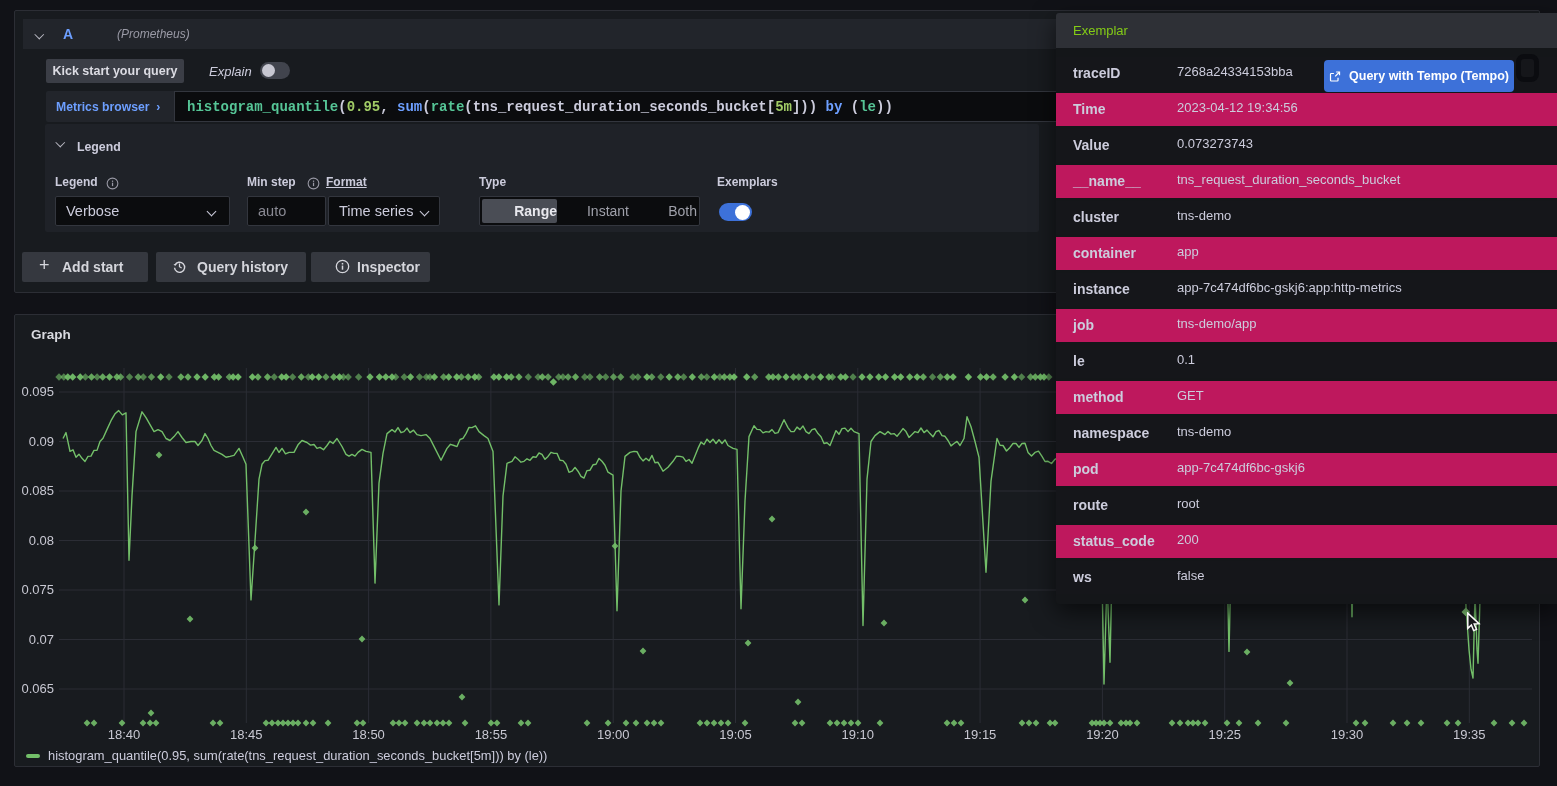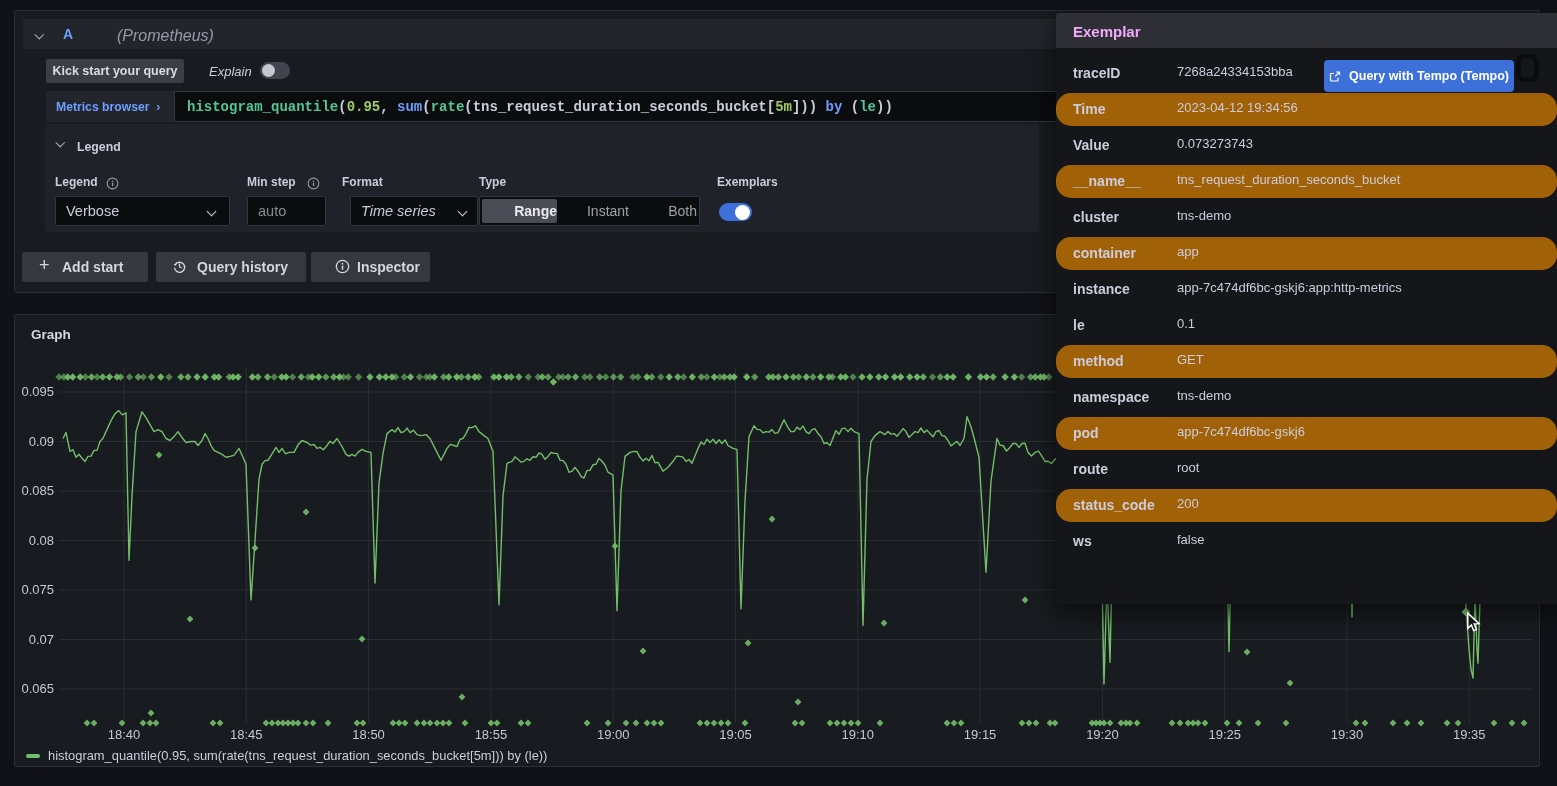--- a/index.html
+++ b/index.html
@@ -4,21 +4,21 @@
 html,body { width:1557px; height:786px; background:#111217; font-family:"Liberation Sans",sans-serif; overflow:hidden; position:relative; }
 .abs { position:absolute; }
 
 .panel { position:absolute; background:#181b1f; border:1px solid #2c2e35; border-radius:2px; }
 #qpanel { left:14px; top:10px; width:1526px; height:283px; }
 #gpanel { left:14px; top:314px; width:1526px; height:453px; }
 
 #qhead { left:23px; top:19px; width:1511px; height:30px; background:#22252b; }
 #qhead .chev { position:absolute; left:13px; top:12px; }
 #qhead .ref { position:absolute; left:40px; top:7px; color:#6d9fff; font-size:14px; font-weight:700; }
-#qhead .ds { position:absolute; left:94px; top:8px; color:#9a9aa6; font-size:16px; font-style:italic; }
+#qhead .ds { position:absolute; left:94px; top:8px; color:#9a9aa6; font-size:12px; font-style:italic; }
 
 #kick { left:46px; top:59px; width:138px; height:24px; background:#3b3e46; border-radius:2px; color:#dcdce3; font-size:12.5px; font-weight:700; letter-spacing:0; line-height:24px; text-align:center; }
 #explain-lbl { left:209px; top:64px; color:#ccccdc; font-size:13px;font-style:italic; }
 .toggle { position:absolute; width:30px; height:17px; border-radius:9px; }
 #explain-tog { left:260px; top:62px; background:#41444d; }
 #explain-tog .knob { position:absolute; left:2px; top:2px; width:13px; height:13px; border-radius:50%; background:#c7c7d1; }
 #exemp-tog { left:719px; top:203px; width:33px; height:18px; background:#3d71d9; }
 #exemp-tog .knob { position:absolute; right:2px; top:1.5px; width:15px; height:15px; border-radius:50%; background:#fff; }
 
 #mblabel { left:46px; top:91px; width:128px; height:31px; background:#22252b; border-radius:2px 0 0 2px; }
@@ -43,25 +43,25 @@
 .bbtn .ic { position:absolute; left:12px; top:7px; }
 .bbtn .bt { position:absolute; top:7px; }
 
 #gtitle { left:31px; top:327px; color:#d8d9df; font-size:13.5px; font-weight:700; }
 #legend { left:26px; top:751px; }
 #legend .dash { position:absolute; left:0px; top:3px; width:14px; height:4px; border-radius:2px; background:#73bf69; }
 #legend .ltxt { position:absolute; left:22px; top:-3px; color:#ccccdc; font-size:12.9px; white-space:nowrap; }
 
 #tooltip { position:absolute; left:1056px; top:13px; width:501px; height:591px; background:#141619; border-radius:3px 0 0 3px; box-shadow:0 8px 24px rgba(0,0,0,0.6); }
 #thead { position:absolute; left:0; top:0; width:100%; height:35px; background:#2e3036; border-radius:3px 0 0 0; }
-#thead span { position:absolute; left:17px; top:10px; color:#f0abfc; font-size:15px; font-weight:700; }
+#thead span { position:absolute; left:17px; top:10px; color:#84cc16; font-size:13px; font-weight:400; }
 #tbody { position:absolute; left:0; top:44px; width:100%; }
 .trow { position:relative; width:100%; height:33px; margin-bottom:3px; }
 .trow.odd { background:#15161a; }
-.trow.even { background:#a16207;border-radius:15px; }
+.trow.even { background:#be185d; }
 .tkey { position:absolute; left:17px; top:8px; color:#ccccdc; font-size:14px; font-weight:700; }
 .tval { position:absolute; left:121px; top:7px; color:#ccccdc; font-size:13px; }
 .tempo-btn { position:absolute; left:268px; top:3px; width:190px; height:26px; background:#3d71d9; border-radius:4px; color:#fff; font-size:12.5px; font-weight:700; display:flex; align-items:center; padding:16px 5px; gap:8px; white-space:nowrap; }
 
 #artifact { position:absolute; left:1516px; top:54px; width:23px; height:28px; border:5px solid #0b0c10; border-radius:8px; z-index:30; }
 #cursor { position:absolute; left:1466px; top:612px; }
 .chevron { width:6.5px; height:6.5px; display:inline-block; border-right:1.6px solid #b9b9c3; border-bottom:1.6px solid #b9b9c3; transform:rotate(45deg); }
 </style></head>
 <body>
 <div class="panel" id="qpanel"></div>
@@ -89,31 +89,31 @@
       <circle cx="8" cy="8" r="6.6" fill="none" stroke="#9a9aa6" stroke-width="1.3"></circle>
       <rect x="7.3" y="7" width="1.5" height="4.2" fill="#9a9aa6"></rect>
       <rect x="7.3" y="4.4" width="1.5" height="1.6" fill="#9a9aa6"></rect>
     </svg></div>
 <div class="flabel" style="left:247px;">Min step</div>
 <div class="ficon" style="left:307px;"><svg width="13" height="13" viewBox="0 0 16 16">
       <circle cx="8" cy="8" r="6.6" fill="none" stroke="#9a9aa6" stroke-width="1.3"></circle>
       <rect x="7.3" y="7" width="1.5" height="4.2" fill="#9a9aa6"></rect>
       <rect x="7.3" y="4.4" width="1.5" height="1.6" fill="#9a9aa6"></rect>
     </svg></div>
-<div class="flabel" style="left:342px;">Format</div>
+<div class="flabel" style="left:326px;text-decoration:underline;">Format</div>
 <div class="flabel" style="left:479px;">Type</div>
 <div class="flabel" style="left:717px;">Exemplars</div>
 <div class="ctrl" style="left:55px; width:175px;">
     <span class="txt">Verbose</span>
     <span class="sel-chev" style="right:14px;"></span>
   </div>
 <div class="ctrl" style="left:247px; width:79px;">
     <span class="txt" style="color:#8a8a94;">auto</span>
   </div>
-<div class="ctrl" style="left:350px; width:128px;font-style:italic;">
+<div class="ctrl" style="left:328px; width:112px;">
     <span class="txt">Time series</span>
     <span class="sel-chev" style="right:11px;"></span>
   </div>
 <div id="radio">
   <div class="seg sel" style="left:2px; width:75px;">Range</div>
   <div class="seg" style="left:77px; width:72px;">Instant</div>
   <div class="seg" style="left:149px; width:68px;">Both</div>
 </div>
 <div class="toggle" id="exemp-tog">
     <div class="knob"></div>
@@ -471,20 +471,24 @@
         <div class="tval">tns-demo</div>
       </div>
 <div class="trow even">
         <div class="tkey">container</div>
         <div class="tval">app</div>
       </div>
 <div class="trow odd">
         <div class="tkey">instance</div>
         <div class="tval">app-7c474df6bc-gskj6:app:http-metrics</div>
       </div>
+<div class="trow even">
+        <div class="tkey">job</div>
+        <div class="tval">tns-demo/app</div>
+      </div>
 <div class="trow odd">
         <div class="tkey">le</div>
         <div class="tval">0.1</div>
       </div>
 <div class="trow even">
         <div class="tkey">method</div>
         <div class="tval">GET</div>
       </div>
 <div class="trow odd">
         <div class="tkey">namespace</div>

